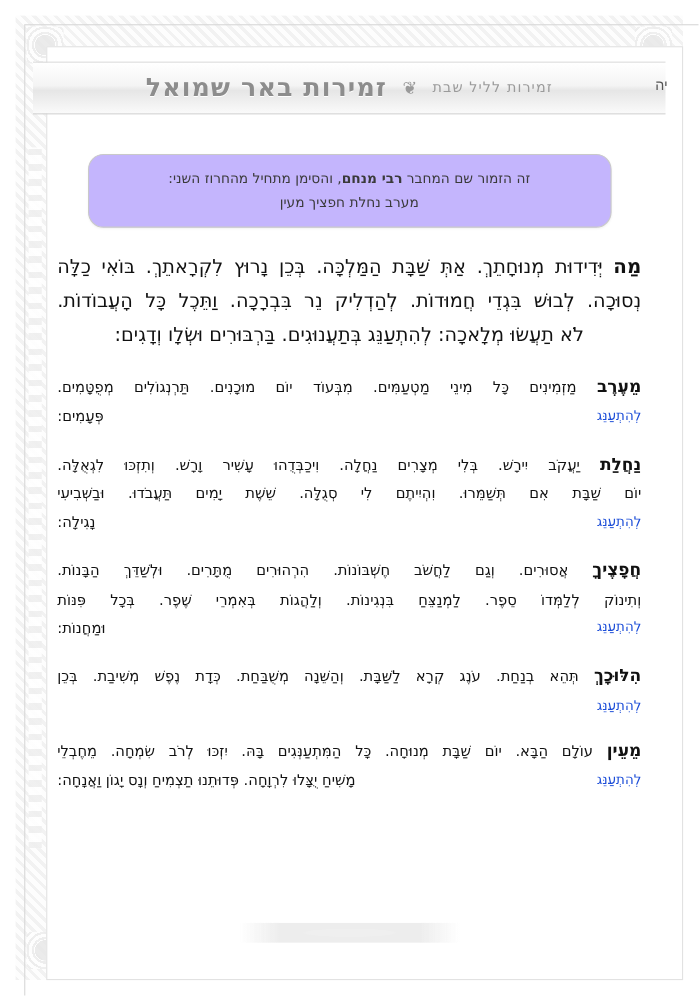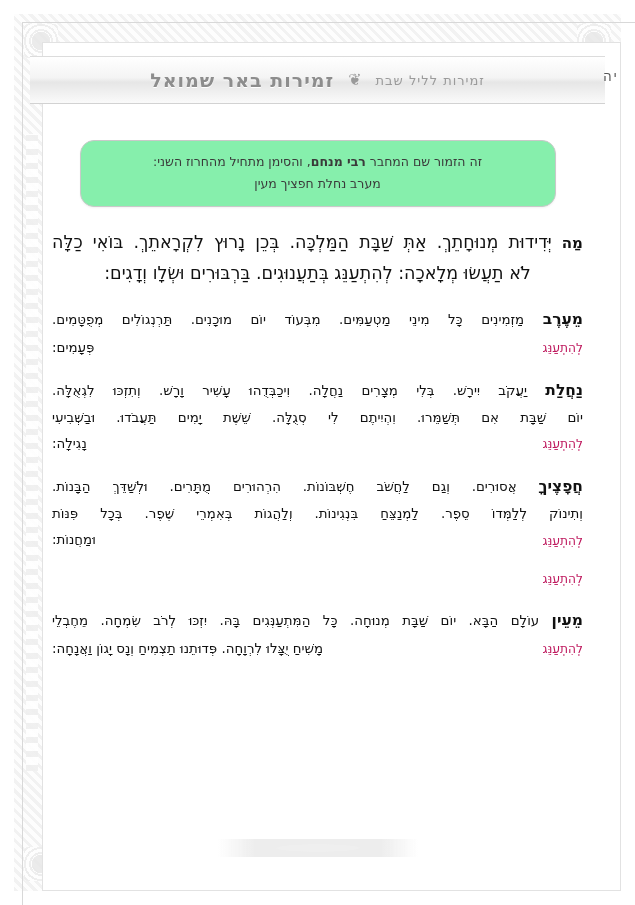--- a/index.html
+++ b/index.html
@@ -81,45 +81,45 @@
     background: linear-gradient(to bottom, #ffffff 0%, #f4f4f4 45%, #e6e6e6 55%, #fafafa 100%);
     border-top: 1px solid #dcdcdc;
     border-bottom: 1px solid #d2d2d2;
     display: flex;
     align-items: center;
     justify-content: center;
     direction: rtl;
   }
   .header-title {
     font-family: "DejaVu Sans", sans-serif;
-    font-size: 19px;
+    font-size: 23px;
     letter-spacing: 1px;
     color: #8d8d8d;
     font-weight: bold;
     text-shadow: 0 1px 0 #ffffff;
   }
   .header-sep {
     display: inline-block;
     margin: 0 14px;
     color: #9a9a9a;
     font-size: 16px;
     transform: translateY(-1px);
   }
   .header-sub {
     font-size: 13px;
     color: #9b9b9b;
     letter-spacing: 1px;
   }
   .page-number {
     position: absolute;
-    right: 16px;
+    right: 28px;
     top: 70px;
     font-size: 13px;
     color: #555;
-    font-family: Liberation Mono, monospace;
+    font-family: Liberation Sans, sans-serif;
     direction: rtl;
   }
 
   
   .content {
     position: absolute;
     left: 52px;
     top: 132px;
     width: 531px;
     direction: rtl;
@@ -127,40 +127,40 @@
   }
 
   
   .note-box {
     margin: 8px auto 20px auto;
     width: 476px;
     box-sizing: border-box;
     border: 1px solid #c9c9c9;
     border-radius: 14px;
     padding: 10px 16px 11px 16px;
-    background: #86efac;
+    background: #c4b5fd;
     box-shadow: 0 1px 2px rgba(0,0,0,.05);
     text-align: center;
     font-size: 12.5px;
     line-height: 1.75;
     color: #3a3a3a;
   }
   .note-box b { font-weight: bold; }
 
   
   .stanza-lead {
     font-size: 17.5px;
     line-height: 1.78;
     color: #111;
     margin: 0 0 16px 0;
     text-align: justify;
     text-align-last: center;
   }
   .stanza-lead .bigword {
-    font-size: 15px;
+    font-size: 18px;
     font-weight: bold;
   }
   .stanza-lead .line {
     display: block;
     text-align: justify;
     text-align-last: justify;
   }
   .stanza-lead .line.last {
     text-align-last: center;
   }
@@ -178,30 +178,30 @@
     text-align-last: justify;
   }
   .stanza .bigword {
     font-size: 15.5px;
     font-weight: bold;
   }
   .refrain-row {
     display: flex;
     flex-direction: row-reverse;
     justify-content: space-between;
-    align-items: flex-end;
+    align-items: flex-start;
     width: 100%;
   }
   .refrain-row .tail {
     text-align: right;
     white-space: nowrap;
   }
   .refrain-row .refrain {
     font-size: 12.2px;
-    color: #be185d;
+    color: #1d4ed8;
     white-space: nowrap;
     padding-left: 2px;
   }
   .refrain-row .spacer { flex: 1 1 auto; }
 
   
   .bottom-flourish {
     position: absolute;
     left: 50%;
     transform: translateX(-50%);
@@ -239,20 +239,21 @@
 <div class="content">
 
   <div class="note-box">
     <span>זה הזמור שם המחבר </span><b>רבי מנחם</b><span>, והסימן מתחיל מהחרוז השני:</span><br>
     <span>מערב נחלת חפציך מעין</span>
   </div>
 
   <div class="stanza-lead">
     <span class="line"><span class="bigword">מַה</span>
       <span>יְּדִידוּת מְנוּחָתֵךְ. אַתְּ שַׁבָּת הַמַּלְכָּה. בְּכֵן נָרוּץ לִקְרָאתֵךְ. בּוֹאִי כַלָּה</span></span>
+    <span class="line">נְסוּכָה. לְבוּשׁ בִּגְדֵי חֲמוּדוֹת. לְהַדְלִיק נֵר בִּבְרָכָה. וַתֵּכֶל כָּל הָעֲבוֹדוֹת.</span>
     <span class="line last">לֹא תַעֲשׂוּ מְלָאכָה: לְהִתְעַנֵּג בְּתַעֲנוּגִים. בַּרְבּוּרִים וּשְׂלָו וְדָגִים:</span>
   </div>
 
   <div class="stanza">
     <span class="line"><span class="bigword">מֵעֶרֶב</span>
       <span>מַזְמִינִים כָּל מִינֵי מַטְעַמִּים. מִבְּעוֹד יוֹם מוּכָנִים. תַּרְנְגוֹלִים מְפֻטָּמִים.</span></span>
     <div class="refrain-row">
       <span class="tail">פְּעָמִים:</span>
       <span class="spacer"></span>
       <span class="refrain">לְהִתְעַנֵּג</span>
@@ -275,20 +276,22 @@
       <span>אֲסוּרִים. וְגַם לַחֲשֹׁב חֶשְׁבּוֹנוֹת. הִרְהוּרִים מֻתָּרִים. וּלְשַׁדֵּךְ הַבָּנוֹת.</span></span>
     <span class="line">וְתִינוֹק לְלַמְּדוֹ סֵפֶר. לַמְנַצֵּחַ בִּנְגִינוֹת. וְלַהֲגוֹת בְּאִמְרֵי שֶׁפֶר. בְּכָל פִּנּוֹת</span>
     <div class="refrain-row">
       <span class="tail">וּמַחֲנוֹת:</span>
       <span class="spacer"></span>
       <span class="refrain">לְהִתְעַנֵּג</span>
     </div>
   </div>
 
   <div class="stanza">
+    <span class="line"><span class="bigword">הִלּוּכָךְ</span>
+      <span>תְּהֵא בְנַחַת. עֹנֶג קְרָא לַשַּׁבָּת. וְהַשֵּׁנָה מְשֻׁבַּחַת. כְּדָת נֶפֶשׁ מְשִׁיבַת. בְּכֵן</span></span>
     <div class="refrain-row">
       <span class="spacer"></span>
       <span class="refrain">לְהִתְעַנֵּג</span>
     </div>
   </div>
 
   <div class="stanza">
     <span class="line"><span class="bigword">מֵעֵין</span>
       <span>עוֹלָם הַבָּא. יוֹם שַׁבָּת מְנוּחָה. כָּל הַמִּתְעַנְּגִים בָּהּ. יִזְכּוּ לְרֹב שִׂמְחָה. מֵחֶבְלֵי</span></span>
     <div class="refrain-row">

